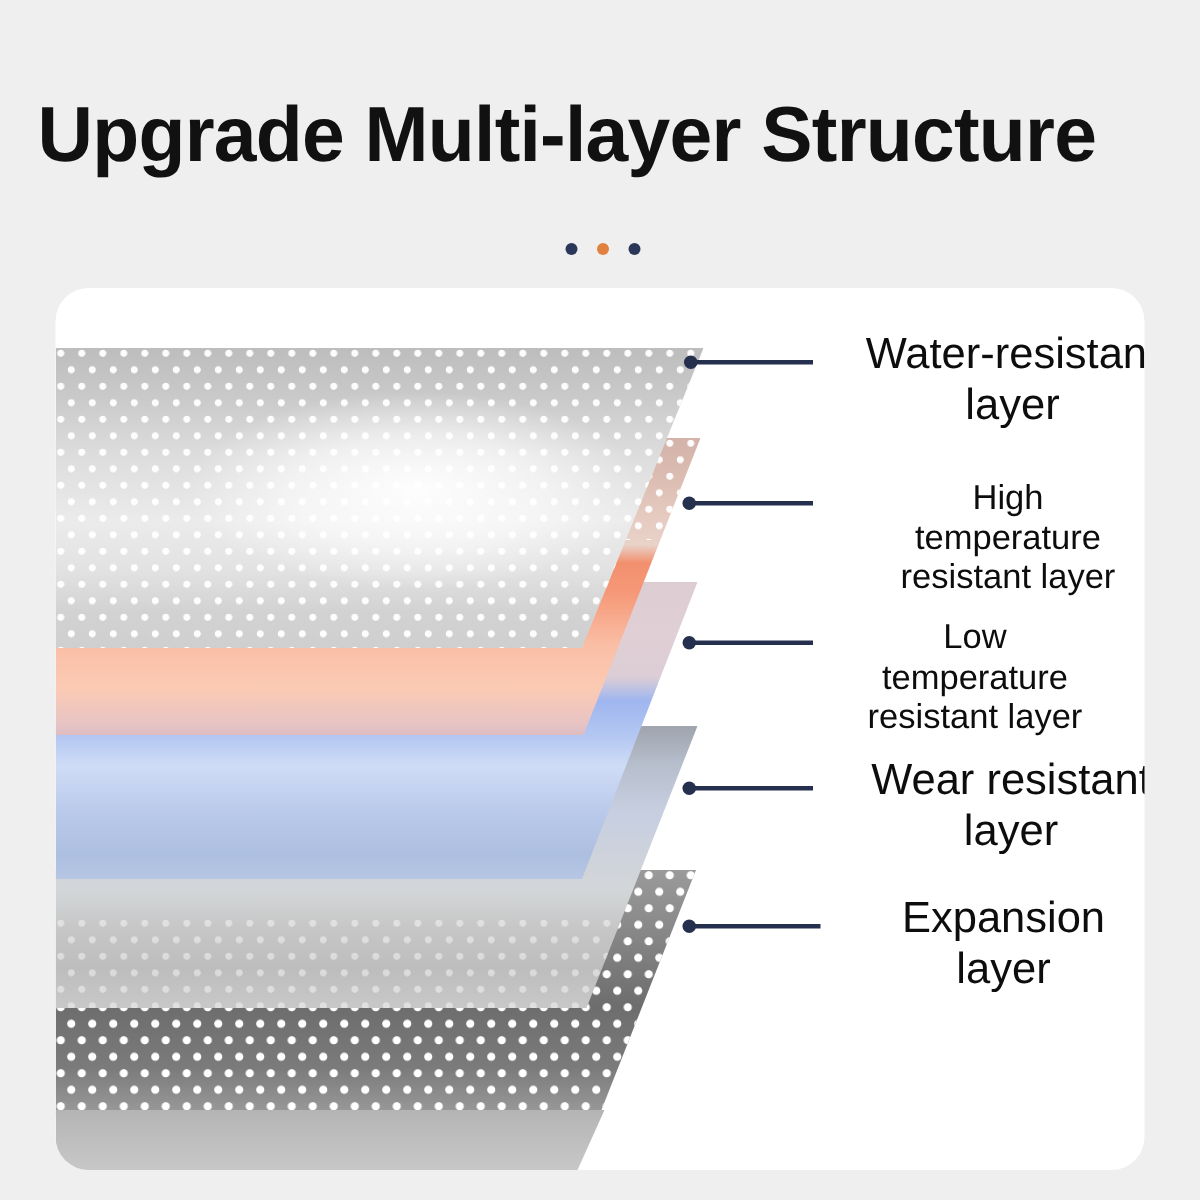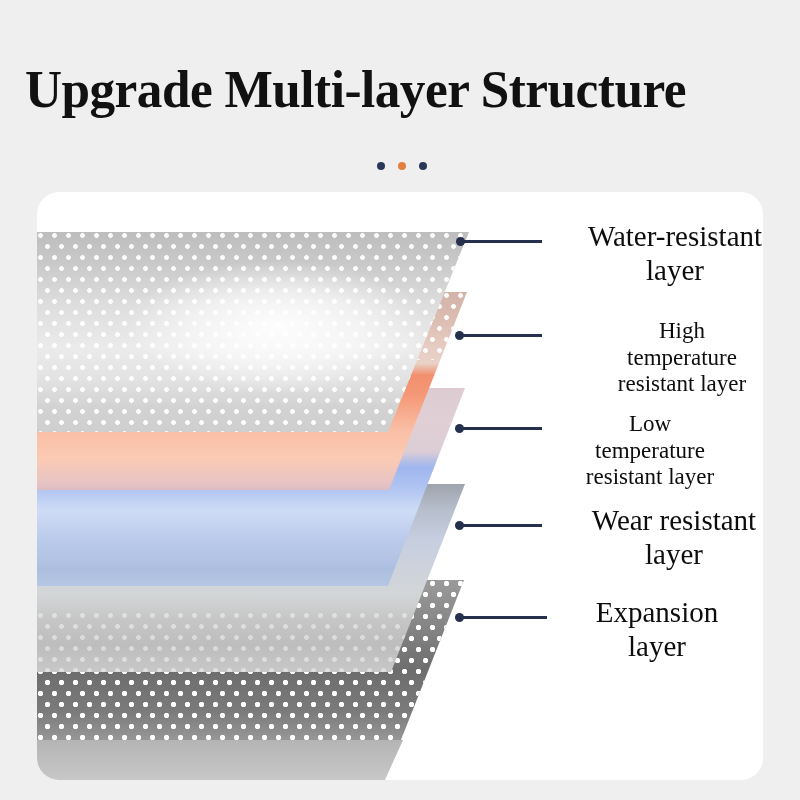--- a/index.html
+++ b/index.html
@@ -13,21 +13,20 @@
     font-family: "Liberation Sans", sans-serif;
     overflow: hidden;
     position: relative;
   }
 
   #stage {
     position: absolute;
     left: 0; top: 0;
     width: 800px;
     height: 580px;
-    font-family: Liberation Serif, serif;
   }
 
   
   #page-title {
     position: absolute;
     left: 25px;
     top: 62px;
     font-size: 52px;
     font-weight: bold;
     color: #111111;
@@ -215,21 +214,21 @@
       <span class="lead-line" style="width:82px;"></span>
       <div class="callout-label label-lg" style="left:94px; top:-21px; width:250px;">
         <span>Water-resistant</span><br>
         <span>layer</span>
       </div>
     </div>
 
     <div class="callout" style="left:418px; top:143px;">
       <span class="lead-dot"></span>
       <span class="lead-line" style="width:83px;"></span>
-      <div class="callout-label label-sm" style="left:112px; top:-17px; width:230px;">
+      <div class="callout-label label-sm" style="left:102px; top:-17px; width:230px;">
         <span>High</span><br>
         <span>temperature</span><br>
         <span>resistant layer</span>
       </div>
     </div>
 
     <div class="callout" style="left:418px; top:236px;">
       <span class="lead-dot"></span>
       <span class="lead-line" style="width:83px;"></span>
       <div class="callout-label label-sm" style="left:80px; top:-17px; width:230px;">
@@ -244,21 +243,21 @@
       <span class="lead-line" style="width:83px;"></span>
       <div class="callout-label label-lg" style="left:94px; top:-21px; width:250px;">
         <span>Wear resistant</span><br>
         <span>layer</span>
       </div>
     </div>
 
     <div class="callout" style="left:418px; top:425px;">
       <span class="lead-dot"></span>
       <span class="lead-line" style="width:88px;"></span>
-      <div class="callout-label label-lg" style="left:97px; top:-21px; width:210px;text-align:center;">
+      <div class="callout-label label-lg" style="left:109px; top:-21px; width:210px;text-align:center;">
         <span>Expansion</span><br>
         <span>layer</span>
       </div>
     </div>
 
   </div>
 
 </div>
 
 </body></html>

